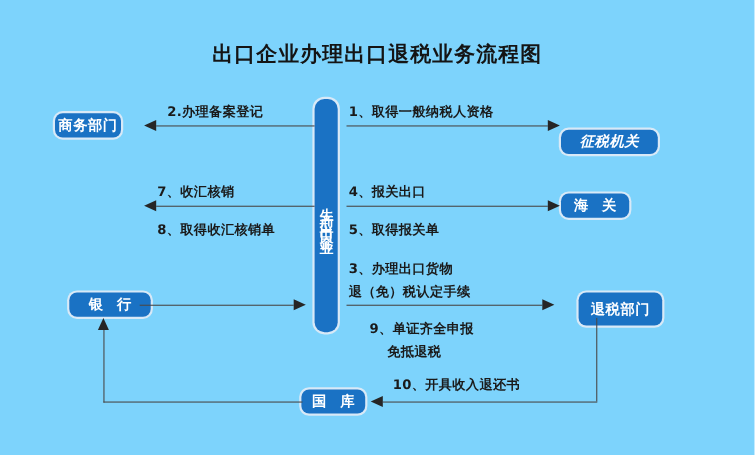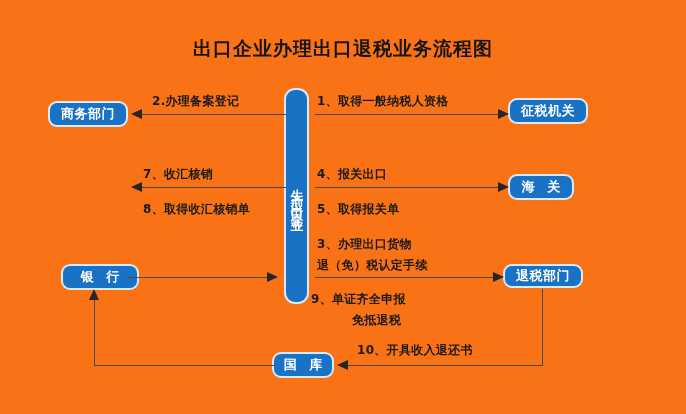--- a/index.html
+++ b/index.html
@@ -4,21 +4,21 @@
 <style>
   html,body{margin:0;padding:0;background:#ffffff;}
   body{
     font-family:"DejaVu Sans","Liberation Sans",sans-serif;
     -webkit-font-smoothing:antialiased;
   }
   #canvas{
     position:relative;
     width:686px;
     height:414px;
-    background:#f97316;
+    background:#7dd3fc;
     overflow:hidden;
   }
 
   
   .title{
     position:absolute;
     left:0; right:0;
     top:36px;
     text-align:center;
     font-size:19px;
@@ -107,30 +107,30 @@
 </style>
 </head>
 <body>
 
 <div id="canvas">
 
   <div class="title">出口企业办理出口退税业务流程图</div>
 
   <div class="node-vertical" style="left:286px; top:90px; width:21px; height:212px;">生产型出口企业</div>
 
-  <div class="node" style="left:50px; top:103px; width:76px; height:22px;">商务部门</div>
+  <div class="node" style="left:50px; top:103px; width:60px; height:22px;">商务部门</div>
 
-  <div class="node" style="left:510px; top:100px; width:76px; height:22px;">征税机关</div>
+  <div class="node" style="left:510px; top:118px; width:88px; height:22px;font-style:italic;">征税机关</div>
 
 
   <div class="node spaced" style="left:510px; top:176px; width:62px; height:22px;">海 关</div>
 
   <div class="node spaced" style="left:63px; top:266px; width:74px; height:22px;">银 行</div>
 
-  <div class="node" style="left:505px; top:266px; width:76px; height:20px;">退税部门</div>
+  <div class="node" style="left:526px; top:266px; width:76px; height:30px;">退税部门</div>
 
   <div class="node spaced" style="left:274px; top:354px; width:58px; height:22px;">国 库</div>
 
   <div class="hline" style="left:142px; top:114px; width:144px;"></div>
   <div class="arrow arrow-left" style="left:131px; top:108.5px;"></div>
   <div class="lbl" style="left:152px; top:93px;">2.办理备案登记</div>
 
   <div class="hline" style="left:315px; top:114px; width:183px;"></div>
   <div class="arrow arrow-right" style="left:498px; top:108.5px;"></div>
   <div class="lbl" style="left:317px; top:93px;">1、取得一般纳税人资格</div>
@@ -142,21 +142,21 @@
 
   <div class="hline" style="left:315px; top:187px; width:183px;"></div>
   <div class="arrow arrow-right" style="left:498px; top:181.5px;"></div>
   <div class="lbl" style="left:317px; top:166px;">4、报关出口</div>
   <div class="lbl" style="left:317px; top:201px;">5、取得报关单</div>
 
   <div class="hline" style="left:315px; top:277px; width:178px;"></div>
   <div class="arrow arrow-right" style="left:493px; top:271.5px;"></div>
   <div class="lbl" style="left:317px; top:236px;">3、办理出口货物</div>
   <div class="lbl" style="left:317px; top:257px;">退（免）税认定手续</div>
-  <div class="lbl" style="left:311px; top:291px;">9、单证齐全申报</div>
+  <div class="lbl" style="left:336px; top:291px;">9、单证齐全申报</div>
   <div class="lbl" style="left:352px; top:312px;">免抵退税</div>
 
   <div class="hline" style="left:127px; top:277px; width:140px;"></div>
   <div class="arrow arrow-right" style="left:267px; top:271.5px;"></div>
 
   <div class="vline" style="left:542px; top:289px; height:76px;"></div>
   <div class="hline" style="left:348px; top:365px; width:195px;"></div>
   <div class="arrow arrow-left" style="left:337px; top:359.5px;"></div>
   <div class="lbl" style="left:357px; top:342px;">10、开具收入退还书</div>
 

